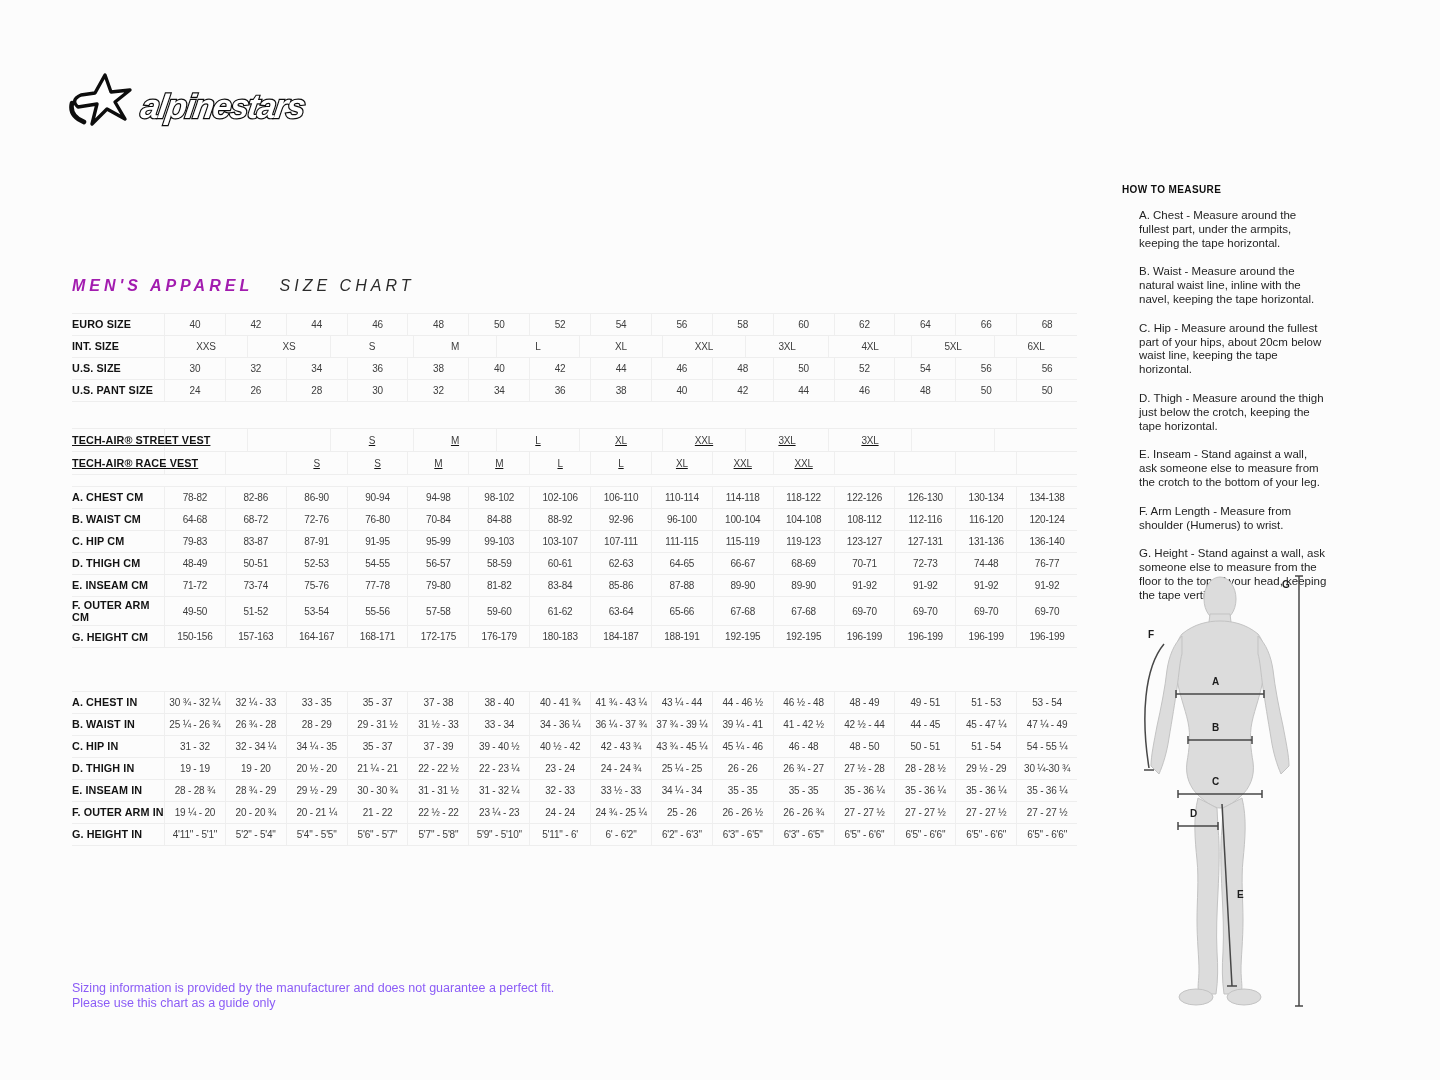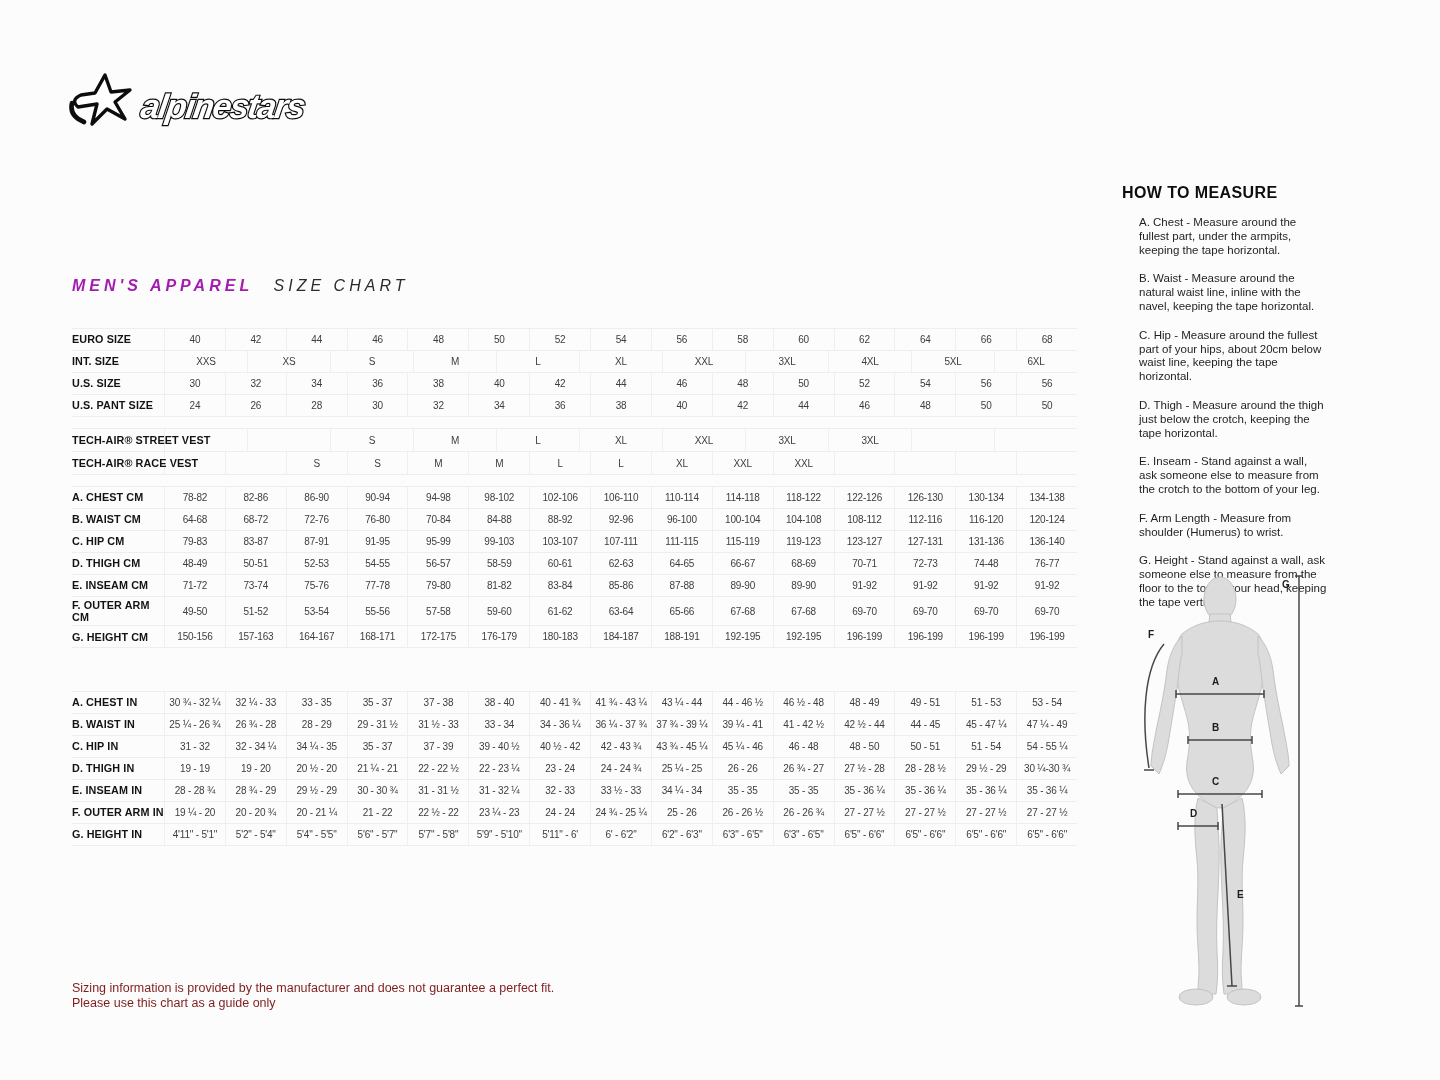--- a/index.html
+++ b/index.html
@@ -13,26 +13,26 @@
 
   
   .logo { position:absolute; left:68px; top:72px; width:260px; height:66px; }
 
   
   .page-title {
     position:absolute; left:72px; top:277px;
     font-style:italic; font-size:16px; letter-spacing:4px; white-space:nowrap;
   }
   .page-title .t-primary { font-weight:bold; color:#a21caf; }
-  .page-title .t-secondary { font-weight:normal; color:#2b2b2b; margin-left:12px; }
+  .page-title .t-secondary { font-weight:normal; color:#2b2b2b; margin-left:18px; }
 
   
   .tblock { position:absolute; left:72px; width:1005px; border-top:1px solid rgba(0,0,0,.055); }
-  #block-sizes { top:328px; }
-  #block-vest  { top:428px; }
+  #block-sizes { top:313px; }
+  #block-vest  { top:428px;text-decoration:underline; }
   #block-cm    { top:486px; }
   #block-in    { top:655px;margin-top:36px; }
 
   .trow {
     display:grid; grid-template-columns:92px 913px;
     border-bottom:1px solid rgba(0,0,0,.055);
     min-height:22px;
   }
   #block-vest .trow { min-height:23px; }
   .row-label {
@@ -46,28 +46,28 @@
   .cells11 { grid-template-columns:repeat(11,1fr); }
   .cell {
     display:flex; align-items:center; justify-content:center;
     font-size:10px; letter-spacing:-.2px; color:#3d3d3d;
     border-left:1px solid rgba(0,0,0,.05);
     text-align:center; padding:2px 1px; white-space:nowrap;
   }
 
   
   .measure { position:absolute; left:1122px; top:184px; width:205px; }
-  .measure h3 { margin:0 0 14px 0; font-size:16px; letter-spacing:.4px; color:#0e0e0e; }
+  .measure h3 { margin:0 0 14px 0; font-size:10px; letter-spacing:.4px; color:#0e0e0e; }
   .measure p { margin:0 0 15px 17px; font-size:11.5px; line-height:1.2; color:#1f1f1f; }
 
   
   .figure { position:absolute; left:1138px; top:568px; }
 
   
-  .footer { position:absolute; left:72px; top:981px; font-size:12.5px; line-height:1.2; color:#7f1d1d; }
+  .footer { position:absolute; left:72px; top:981px; font-size:12.5px; line-height:1.2; color:#8b5cf6; }
 </style>
 </head>
 <body>
 
 <div class="page">
 
   <svg class="logo" viewBox="0 0 260 66">
     <g>
       <path d="M37,3 L43,20 L62,18 L47,30 L57,47 L39,37 L24,52 L29,32 L10,35 Q2,28 13,23 L27,21 Z" fill="#ffffff" stroke="#0d0d0d" stroke-width="3.4" stroke-linejoin="round"></path>
       <path d="M16,50 Q1,44 4,31" fill="none" stroke="#0d0d0d" stroke-width="4.6" stroke-linecap="round"></path>

